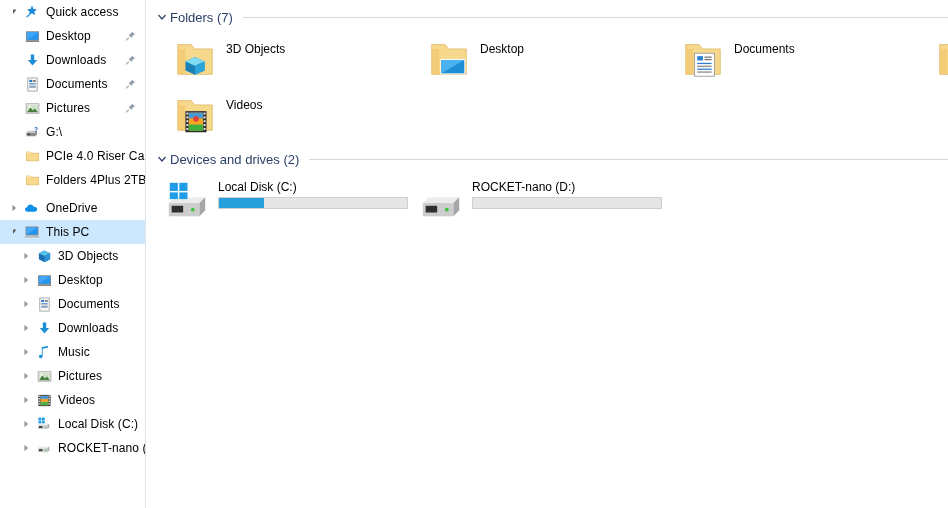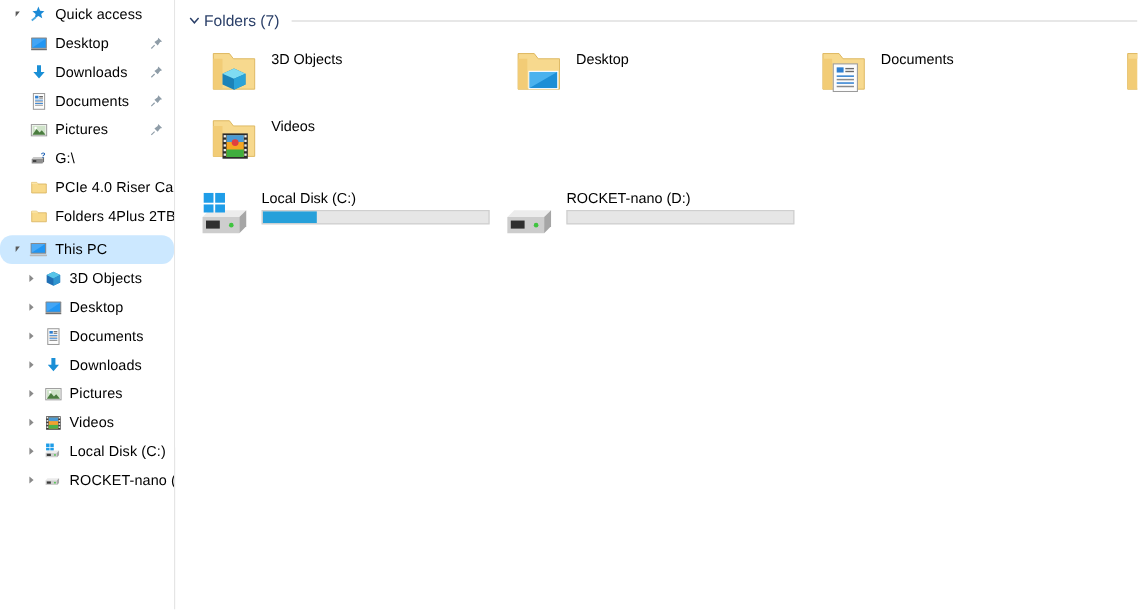--- a/index.html
+++ b/index.html
@@ -37,21 +37,20 @@
     height: 24px;
     display: flex;
     align-items: center;
     font-size: 12px;
     color: #000000;
     white-space: nowrap;
     box-sizing: border-box;
   }
   .nav-row.selected {
     background: #cce8ff;
-    border-radius: 10px;
   }
 
   .chev {
     width: 16px;
     flex: 0 0 16px;
     display: flex;
     align-items: center;
     justify-content: center;
     color: #6d6d6d;
     font-size: 9px;
@@ -318,20 +317,33 @@
           <path d="M1.5 3.2 L6 3.2 L7.2 4.6 L14.5 4.6 L14.5 12.6 L1.5 12.6 Z" fill="#f8d98a" stroke="#d8b05a" stroke-width="0.7"></path>
           <path d="M1.5 3.2 L6 3.2 L7.2 4.6 L1.5 4.6 Z" fill="#fae4a8"></path>
         </svg>
       </span>
       <span class="nav-label">Folders 4Plus 2TB</span>
     </div>
 
 
     <div style="height:4px;"></div>
 
+    <div class="nav-row lvl1b">
+      <span class="chev">
+        <svg width="8" height="8" viewBox="0 0 8 8">
+            <path d="M2.5 1 L6 4 L2.5 7 Z" fill="#8a8a8a"></path>
+          </svg>
+      </span>
+      <span class="nav-icon">
+        <svg width="16" height="16" viewBox="0 0 16 16">
+          <path d="M3.6 11.8 C1.9 11.8 1 10.7 1 9.5 C1 8.3 2 7.3 3.2 7.3 C3.4 5.6 4.8 4.4 6.5 4.4 C8 4.4 9.3 5.4 9.7 6.8 C9.9 6.75 10.1 6.7 10.4 6.7 C12 6.7 13.2 7.9 13.2 9.3 C13.2 10.7 12 11.8 10.4 11.8 Z" fill="#0f8ee8"></path>
+        </svg>
+      </span>
+      <span class="nav-label">OneDrive</span>
+    </div>
 
     <div class="nav-row lvl1b selected">
       <span class="chev open">
         <svg width="8" height="8" viewBox="0 0 8 8">
             <path d="M6.5 1.5 L3 6 L3 1.5 Z" fill="#5a5a5a"></path>
           </svg>
       </span>
       <span class="nav-icon">
         <svg width="16" height="16" viewBox="0 0 16 16">
           <rect x="1.5" y="2.5" width="13" height="9" rx="0.5" fill="#8a8a8a"></rect>
@@ -404,20 +416,33 @@
           </svg>
       </span>
       <span class="nav-icon">
         <svg width="15" height="15" viewBox="0 0 16 16">
           <path d="M6.2 1.5 L9.8 1.5 L9.8 7.5 L13 7.5 L8 13.2 L3 7.5 L6.2 7.5 Z" fill="#1a8fd6"></path>
         </svg>
       </span>
       <span class="nav-label">Downloads</span>
     </div>
 
+    <div class="nav-row lvl1b" style="padding-left:6px;">
+      <span class="chev" style="margin-left:12px;">
+        <svg width="8" height="8" viewBox="0 0 8 8">
+            <path d="M2.5 1 L6 4 L2.5 7 Z" fill="#8a8a8a"></path>
+          </svg>
+      </span>
+      <span class="nav-icon">
+        <svg width="15" height="15" viewBox="0 0 16 16">
+          <path d="M6 12.2 C6 13.2 5.1 14 4 14 C2.9 14 2 13.2 2 12.2 C2 11.2 2.9 10.4 4 10.4 C4.4 10.4 4.8 10.5 5.1 10.7 L5.1 2.2 L11.6 1 L11.6 3 L6 4.1 Z" fill="#1a8fd6"></path>
+        </svg>
+      </span>
+      <span class="nav-label">Music</span>
+    </div>
 
     <div class="nav-row lvl1b" style="padding-left:6px;">
       <span class="chev" style="margin-left:12px;">
         <svg width="8" height="8" viewBox="0 0 8 8">
             <path d="M2.5 1 L6 4 L2.5 7 Z" fill="#8a8a8a"></path>
           </svg>
       </span>
       <span class="nav-icon">
         <svg width="15" height="15" viewBox="0 0 16 16">
           <rect x="1.2" y="3" width="13.6" height="10" fill="#fff" stroke="#9a9a9a" stroke-width="0.9"></rect>
@@ -588,20 +613,29 @@
             <rect x="33" y="29.5" width="2" height="2" fill="#f0f0f0"></rect>
             <rect x="33" y="33.5" width="2" height="2" fill="#f0f0f0"></rect>
             <rect x="33" y="37.5" width="2" height="2" fill="#f0f0f0"></rect>
           </svg>
         </span>
         <span class="tile-label">Videos</span>
       </div>
 
     </div>
 
+    <div class="group-header" style="margin-top:0;">
+      <span class="group-chev">
+        <svg width="10" height="10" viewBox="0 0 10 10">
+            <path d="M1.5 3 L5 7 L8.5 3" stroke="#2a3f68" stroke-width="1.2" fill="none"></path>
+          </svg>
+      </span>
+      <span class="group-title">Devices and drives (2)</span>
+      <span class="group-rule"></span>
+    </div>
 
     <div style="position:relative; height:80px;">
 
       <div class="drive" style="left:16px; top:8px;">
         <span class="drive-icon">
           <svg width="50" height="46" viewBox="0 0 52 48">
             <path d="M7 26 L39 26 L39 40 L7 40 Z" fill="#cdcdcd"></path>
             <path d="M7 26 L13 20 L45 20 L39 26 Z" fill="#ececec"></path>
             <path d="M39 26 L45 20 L45 34 L39 40 Z" fill="#a6a6a6"></path>
             <rect x="10" y="29" width="12" height="7" fill="#2f2f2f"></rect>

